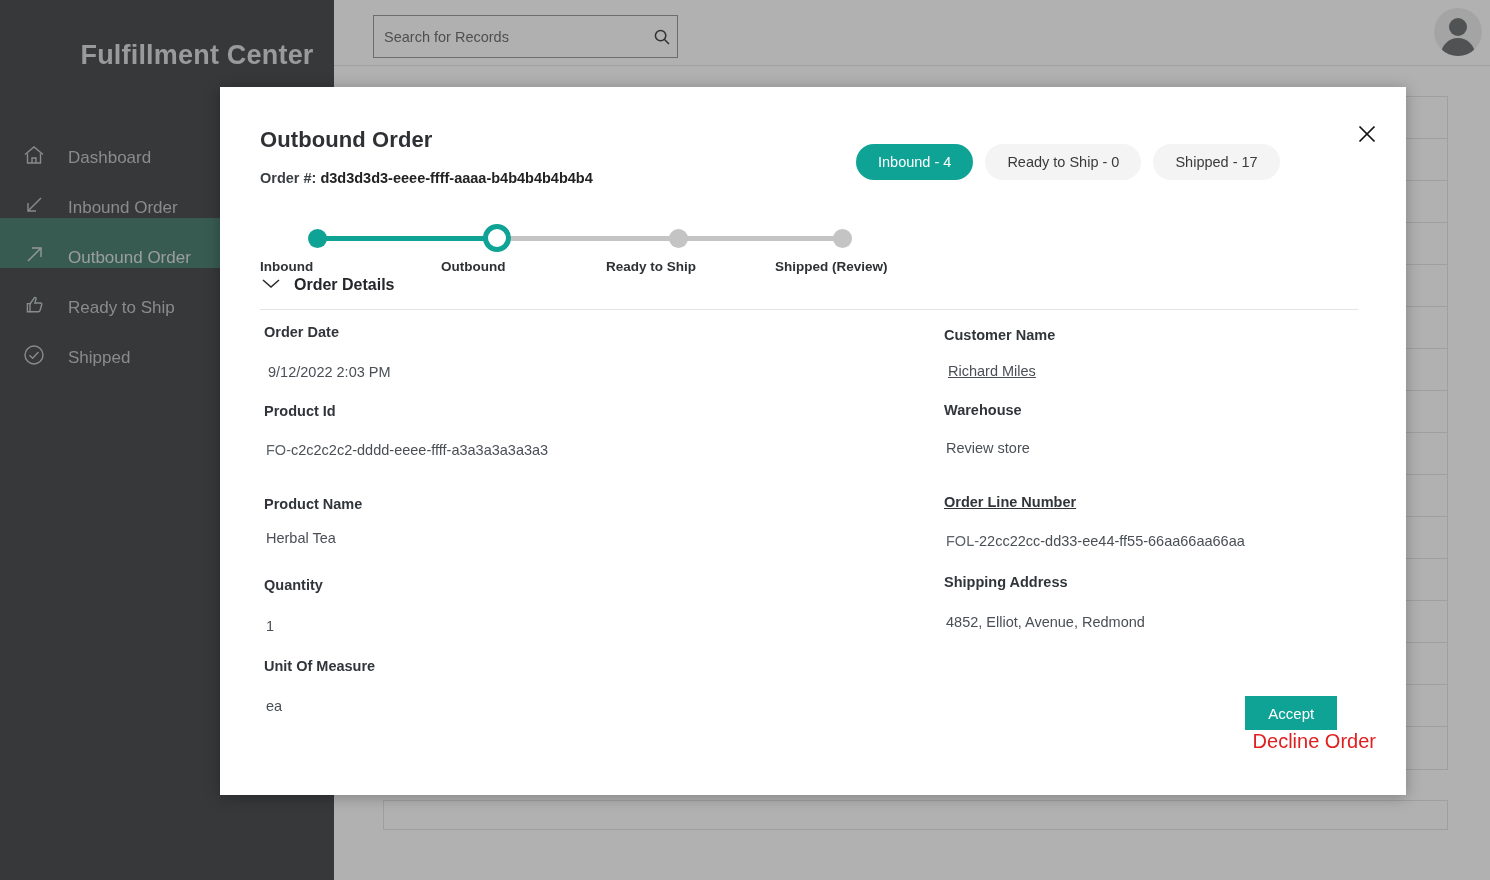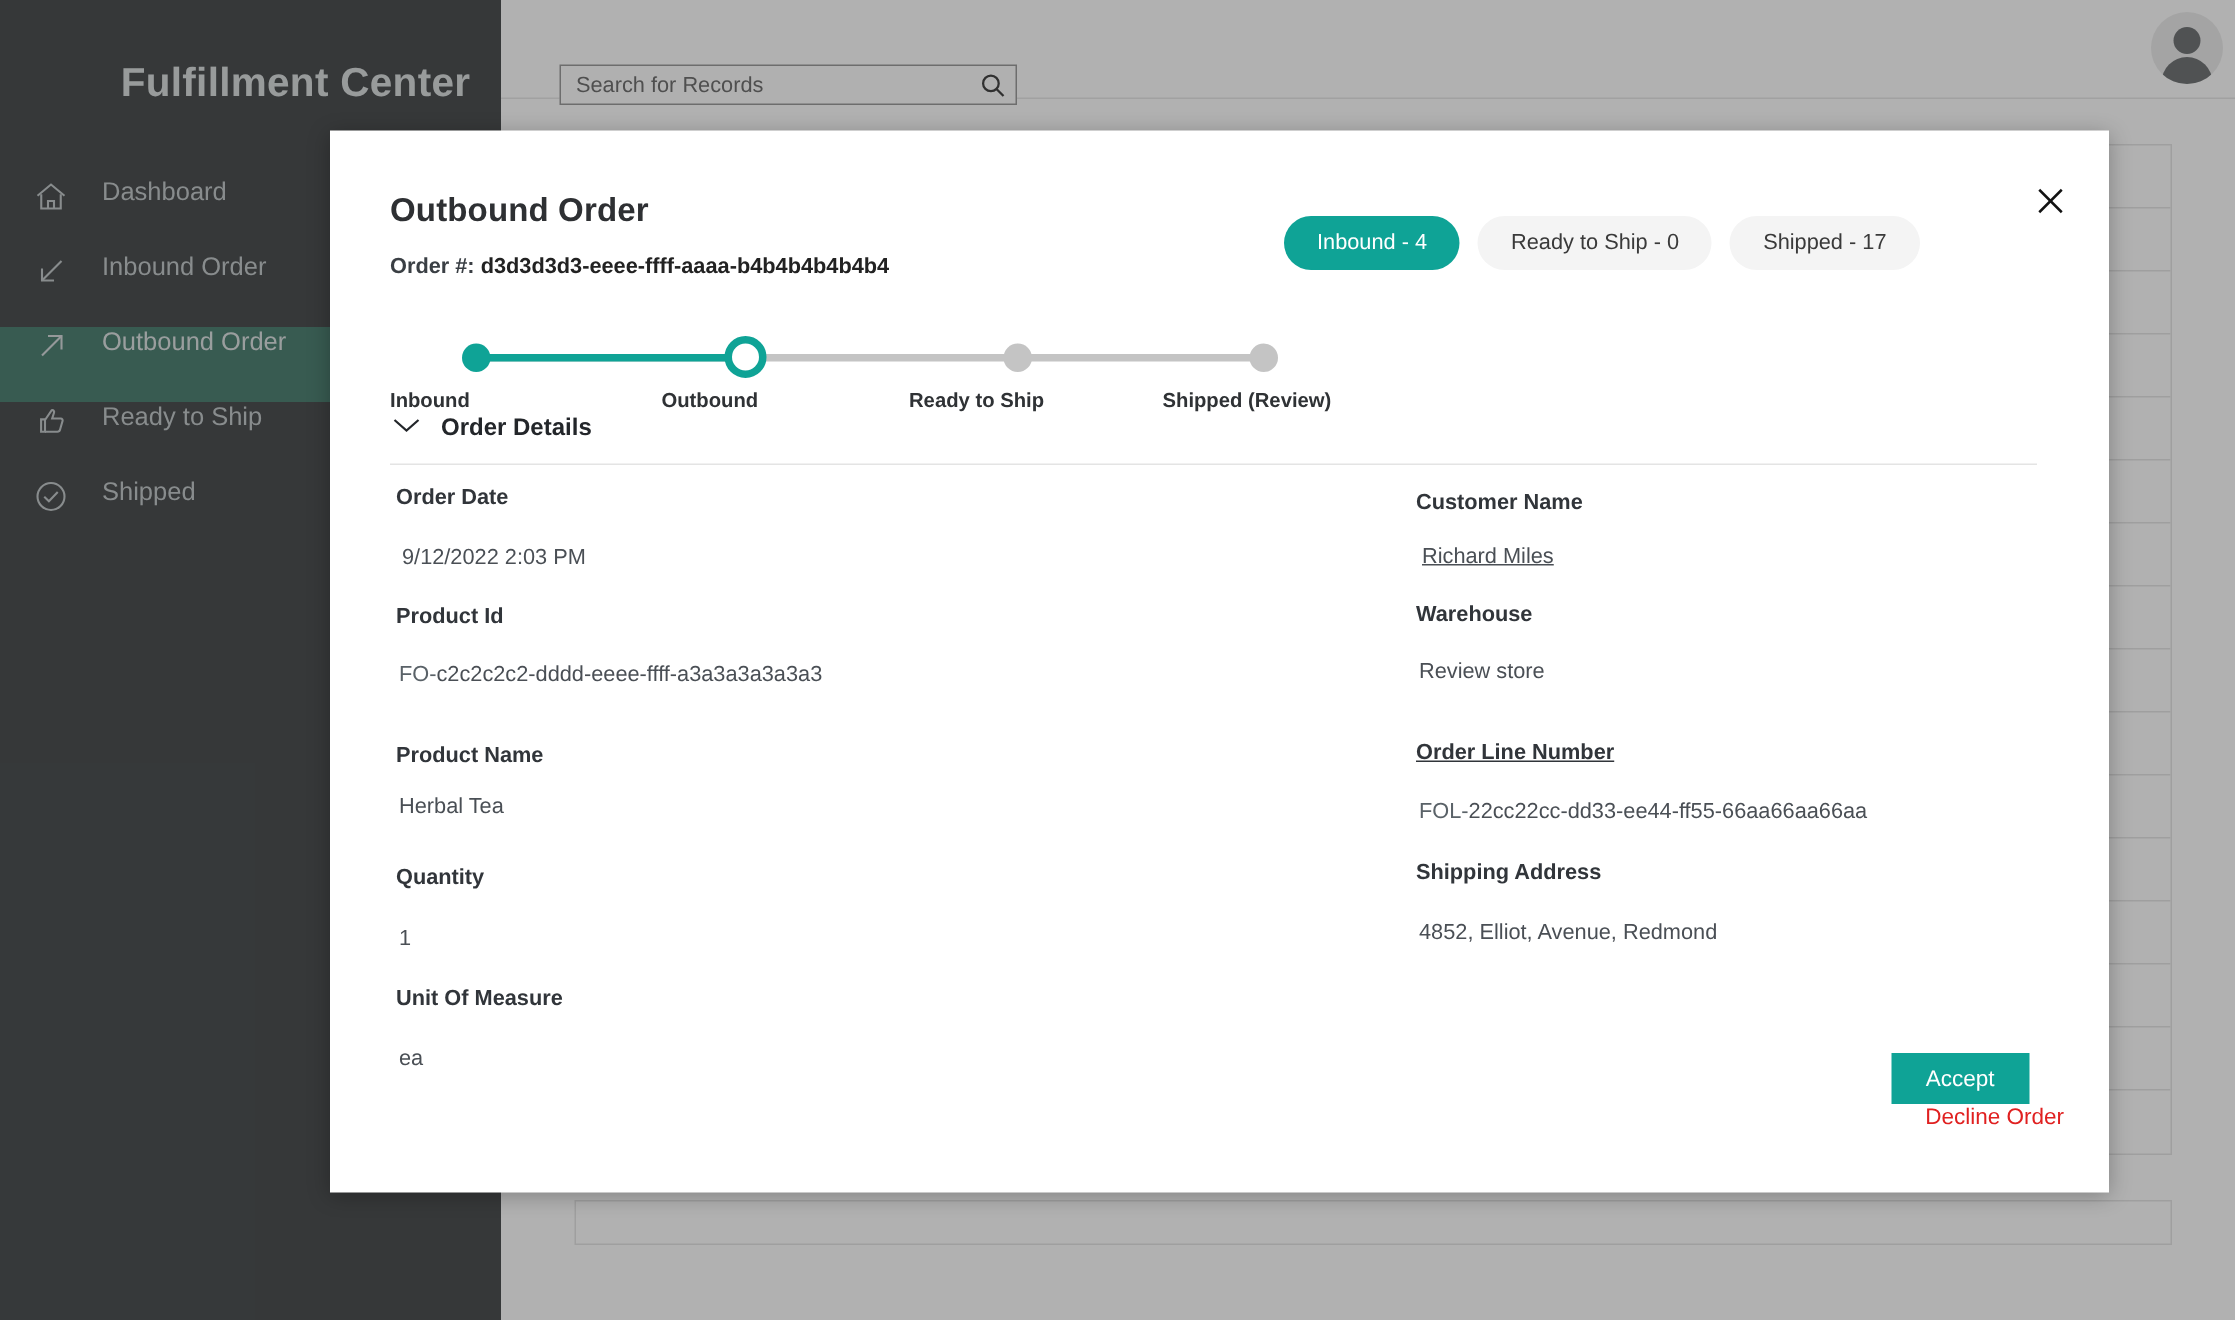--- a/index.html
+++ b/index.html
@@ -41,21 +41,21 @@
     font-weight: 600;
     letter-spacing: .2px;
     margin-left: 30px;
   }
   .nav {
     position: absolute;
     top: 118px; left: 0; width: 334px;
   }
   .nav-item {
     display: flex;
-    align-items: flex-start;
+    align-items: flex-end;
     height: 50px;
     padding-left: 22px;
     color: #b9bfc1;
     font-size: 17px;
   }
   .nav-item.active {
     background: #2f6b5b;
     color: #d8dedf;
   }
   .nav-ico {
@@ -69,26 +69,25 @@
   .topbar {
     position: absolute;
     left: 334px; top: 0;
     width: 1156px; height: 66px;
     background: #ffffff;
     border-bottom: 1px solid #e3e3e3;
   }
   .search-box {
     position: absolute;
     left: 39px; top: 15px;
-    width: 305px; height: 27px;
+    width: 305px; height: 43px;
     border: 1px solid #8a8a8a;
     background: #fdfdfd;
     display: flex;
     align-items: center;
-    margin-top: 28px;
   }
   .search-box input {
     border: 0; outline: 0; background: transparent;
     font-family: "Liberation Sans", sans-serif;
     font-size: 14.5px;
     color: #333;
     padding: 0 8px 0 10px;
     flex: 1 1 auto;
     height: 100%;
   }
@@ -333,21 +332,21 @@
     border: 0;
     font-size: 15px;
     font-family: "Liberation Sans", sans-serif;
     cursor: pointer;
   }
   .btn-decline {
     margin-left: 46px;
     background: none;
     border: 0;
     color: #e02020;
-    font-size: 15px;
+    font-size: 20px;
     font-family: "Liberation Sans", sans-serif;
     cursor: pointer;
     padding: 0;
   }
 </style>
 </head>
 <body>
 
 <div id="app">
 

